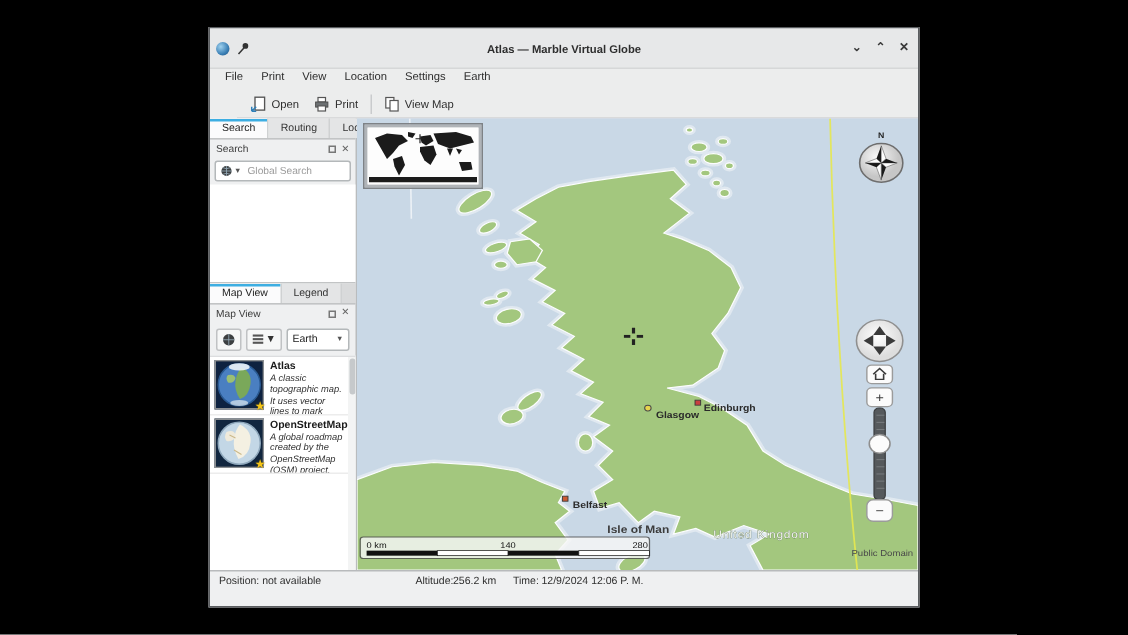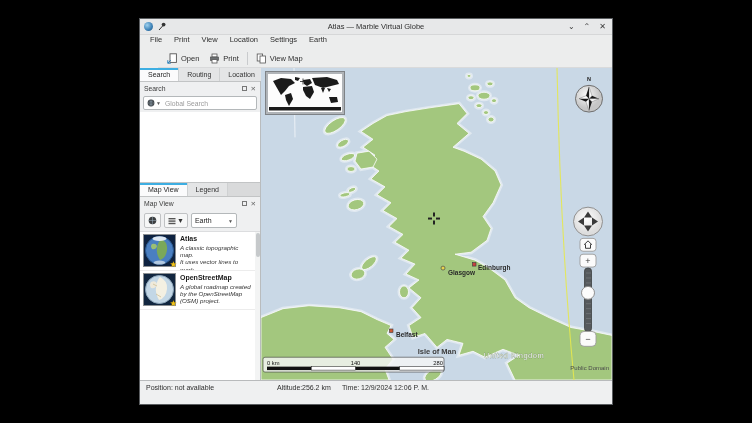--- a/index.html
+++ b/index.html
@@ -5,22 +5,22 @@
   html,body{margin:0;padding:0;}
   body{width:752px;height:423px;background:#000;position:relative;overflow:hidden;
        font-family:"Liberation Sans",sans-serif;-webkit-font-smoothing:antialiased;}
   *{box-sizing:border-box;}
 
   
   .window{position:absolute;left:139px;top:18px;width:474px;height:387px;
           background:#eceded;border:1px solid #5a5d60;display:flex;flex-direction:column;}
 
   
-  .titlebar{height:16px;background:#e7e8e9;border-bottom:1px solid #d6d7d8;
-            display:flex;align-items:center;position:relative;flex:0 0 auto;}
+  .titlebar{height:27px;background:#e7e8e9;border-bottom:1px solid #d6d7d8;
+            display:flex;align-items:center;position:relative;flex:0 0 auto;font-weight:bold;}
   .titlebar .appicon{width:9px;height:9px;border-radius:50%;margin-left:4px;
             background:radial-gradient(circle at 35% 35%,#9fd1ee,#3a7fb5 60%,#1d4e79);flex:0 0 auto;}
   .titlebar .pin{margin-left:5px;flex:0 0 auto;}
   .title-text{position:absolute;left:0;right:0;text-align:center;font-size:7.5px;color:#2e2e2e;}
   .win-controls{margin-left:auto;display:flex;gap:9px;margin-right:6px;z-index:2;}
   .win-controls span{font-size:8px;line-height:8px;color:#3a3a3a;cursor:default;}
 
   
   .menubar{height:15px;background:#eceded;display:flex;align-items:flex-start;padding-left:4px;flex:0 0 auto;}
   .menubar span{font-size:7.5px;color:#2e2e2e;padding:0 6px;}
@@ -28,21 +28,21 @@
   
   .toolbar{height:18px;background:#eceded;display:flex;align-items:center;padding-left:4px;
            border-bottom:1px solid #d9dadb;flex:0 0 auto;margin-left:18px;}
   .tbtn{display:flex;align-items:center;gap:3px;font-size:7.5px;color:#2e2e2e;padding:0 5px;height:16px;}
   .tsep{width:1px;height:13px;background:#c9cbcd;margin:0 3px;}
 
   
   .mainrow{flex:1 1 auto;display:flex;min-height:0;}
 
   
-  .sidebar{width:121px;flex:0 0 auto;background:#eff0f1;border-right:1px solid #b9bcbe;
+  .sidebar{width:98px;flex:0 0 auto;background:#eff0f1;border-right:1px solid #b9bcbe;
            display:flex;flex-direction:column;min-height:0;}
   .tabbar{height:14px;background:#d9dadb;display:flex;border-bottom:1px solid #c2c4c5;flex:0 0 auto;}
   .tab{font-size:7px;color:#333;padding:0 8px;line-height:13px;background:#e4e5e6;
        border-right:1px solid #cfd1d2;}
   .tab.active{background:#fbfbfc;box-shadow:inset 0 2px 0 #3daee2;color:#1f1f1f;}
   .dockhead{height:13px;display:flex;align-items:center;font-size:6.8px;color:#3c3c3c;
             padding:0 4px;flex:0 0 auto;}
   .dockhead .dockicons{margin-left:auto;display:flex;gap:4px;align-items:center;color:#666;}
   .dockhead .flo{width:5px;height:5px;border:1px solid #777;display:inline-block;}
   .dockhead .clo{font-size:6.5px;line-height:6px;}

